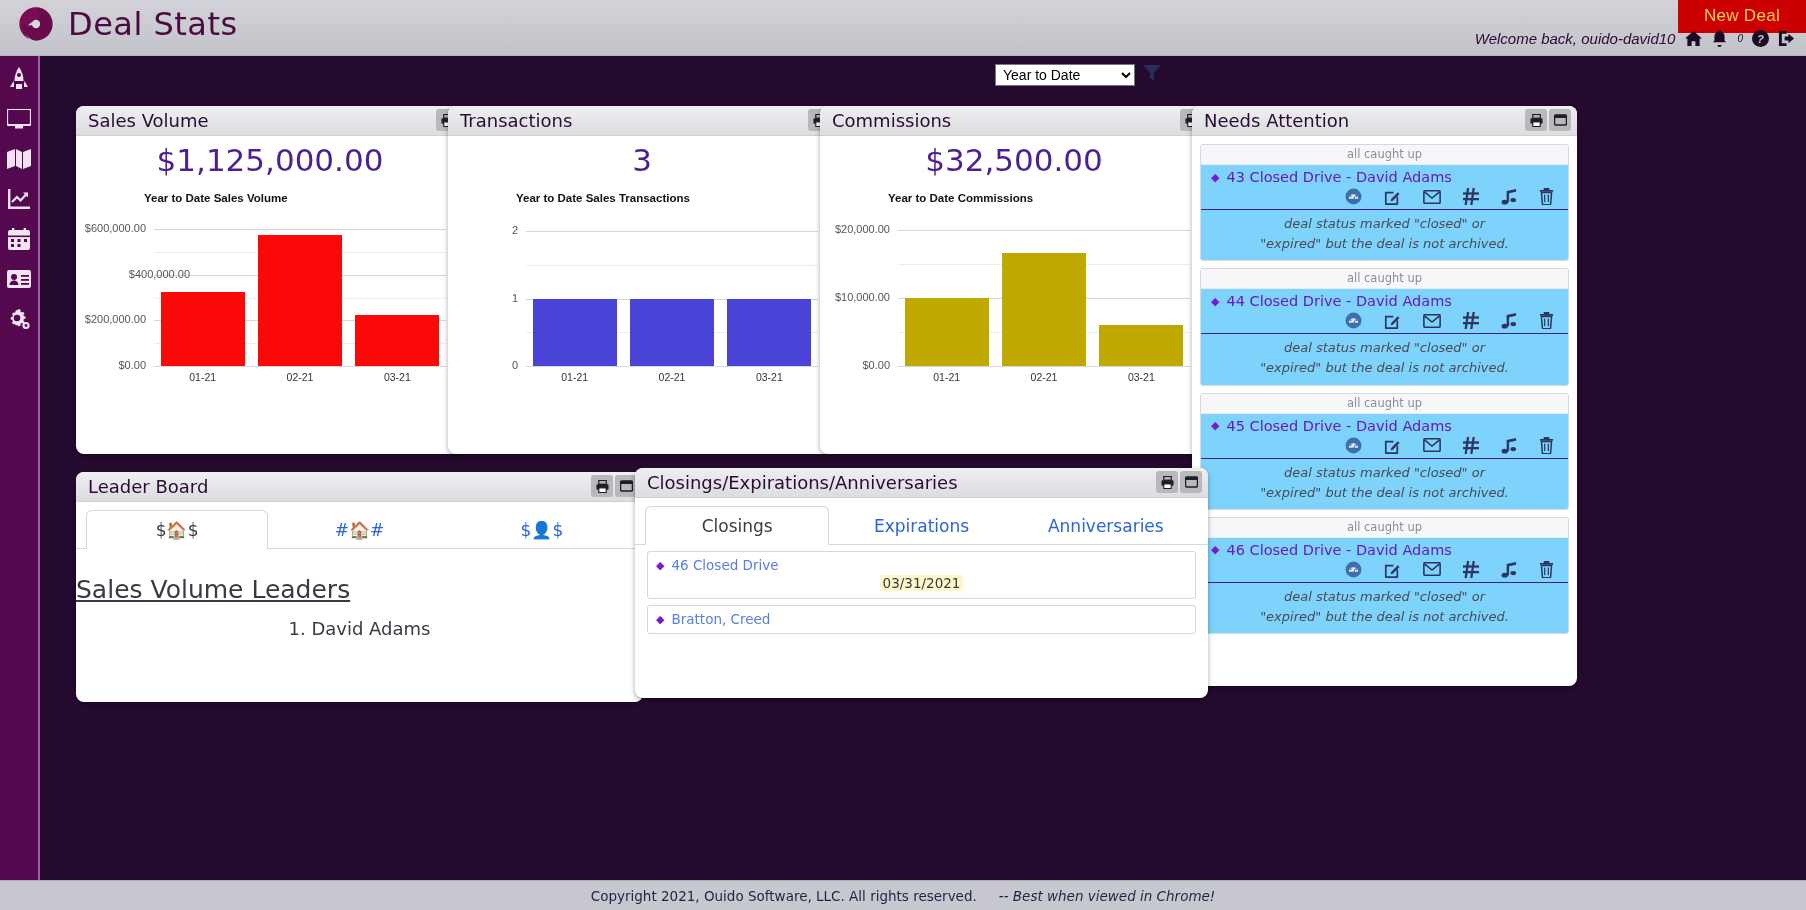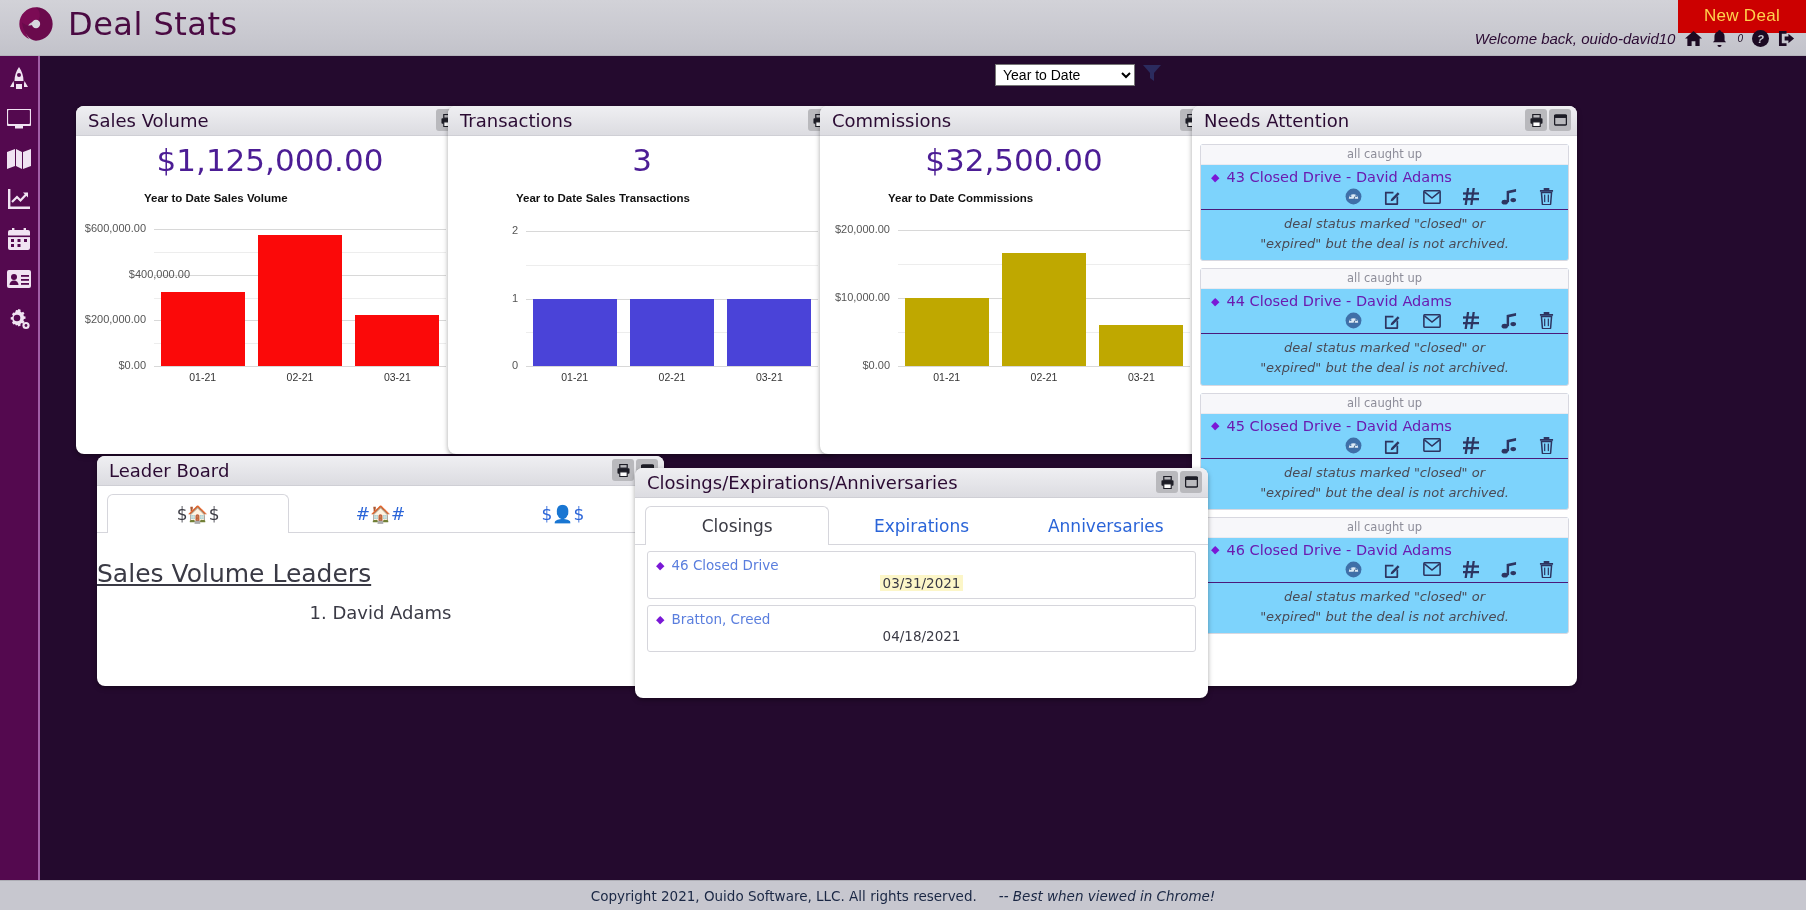--- a/index.html
+++ b/index.html
@@ -600,21 +600,21 @@
                   <rect x="9.3" y="7" width="1.3" height="8"></rect>
                 </g>
               </svg>
             </span>
           </div>
           <div class="na-desc">deal status marked "closed" or<br>"expired" but the deal is not archived.</div>
         </div>
       </div>
   </div>
 
-  <div class="card" style="left:36px; top:400px; width:567px; height:230px;margin-left:21px;">
+  <div class="card" style="left:36px; top:416px; width:567px; height:230px;">
     <div class="card-head">
       <span class="ttl">Leader Board</span>
       <span class="ctrls">
         <span class="ctrl">
           <svg width="13" height="13" viewBox="0 0 14 14">
               <rect x="3" y="0.5" width="8" height="4" fill="none" stroke="#1d1d26" stroke-width="1.3"></rect>
               <rect x="0.5" y="4.5" width="13" height="6" rx="1" fill="#1d1d26"></rect>
               <rect x="3" y="8.5" width="8" height="5" fill="#fff" stroke="#1d1d26" stroke-width="1.2"></rect>
             </svg>
         </span>
@@ -670,21 +670,20 @@
               <span class="dia">◆</span>
               <span>46 Closed Drive</span>
             </div>
             <div class="dtwrap"><span class="dt hl">03/31/2021</span></div>
           </div>
           <div class="crow">
             <div class="nm">
               <span class="dia">◆</span>
               <span>Bratton, Creed</span>
             </div>
-            <div class="dtwrap"><span class="dt">04/18/2021</span></div>
           </div>
         </div>
     </div>
   </div>
 </div>
 
 <div id="footer">
   <span>Copyright 2021, Ouido Software, LLC. All rights reserved.</span>
   <span class="chrome">-- Best when viewed in Chrome!</span>
 </div>

